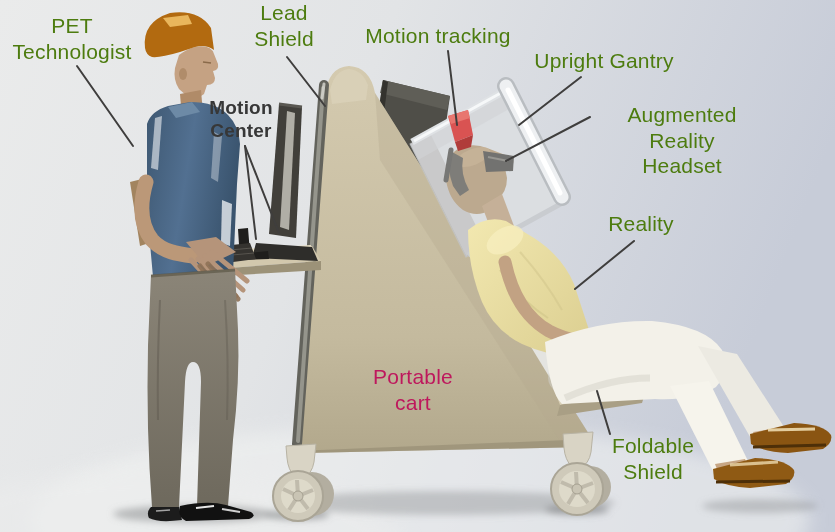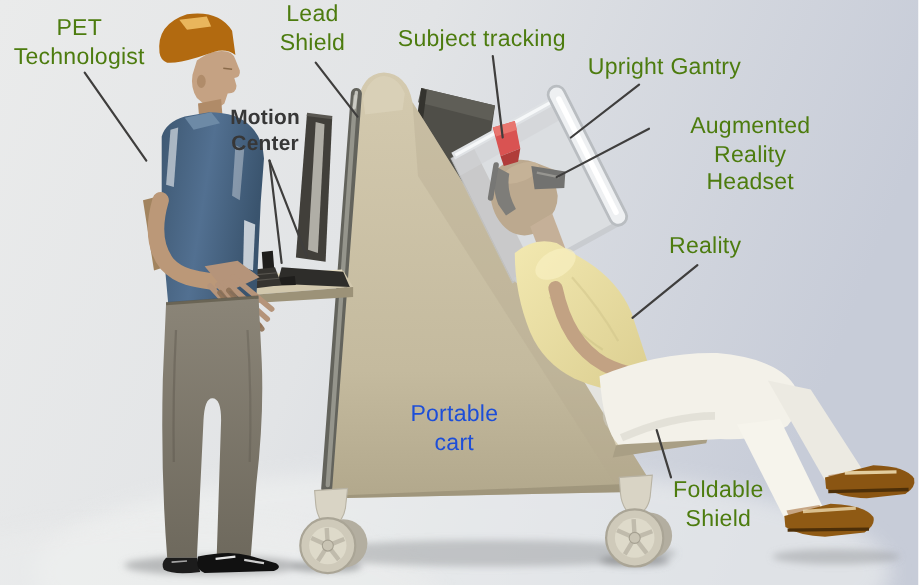--- a/index.html
+++ b/index.html
@@ -8,21 +8,21 @@
     font-family:"Liberation Sans","DejaVu Sans",sans-serif;
   }
   #stage svg{position:absolute;left:0;top:0;}
   .lbl{
     position:absolute;transform:translateX(-50%);
     color:#4d7c0f;font-size:21px;line-height:1.22;text-align:center;
     white-space:pre-line;letter-spacing:0.2px;user-select:none;
   }
   .lbl.bold{font-weight:bold;font-size:19px;color:#373737;}
   .lbl.nowrap{white-space:pre;}
-  .lbl.oncart{color:#1d4ed8;}
+  .lbl.oncart{color:#be185d;}
 </style>
 </head>
 <body>
 
 <div id="stage">
 
 <svg width="835" height="532" viewBox="0 0 835 532">
   <defs>
     <linearGradient id="lgWall" x1="0" y1="0" x2="1" y2="0.25">
       <stop offset="0" stop-color="#eaebeb"></stop>
@@ -263,21 +263,21 @@
     <line x1="610" y1="434" x2="597" y2="391"></line>
   </g>
 </svg>
 
 <div class="lbl" style="left:72px;top:13px">PET
 Technologist</div>
 <div class="lbl" style="left:284px;top:0">Lead
 Shield</div>
 <div class="lbl bold" style="left:241px;top:96px">Motion
 Center</div>
-<div class="lbl nowrap" style="left:438px;top:23px">Subject tracking</div>
+<div class="lbl nowrap" style="left:438px;top:23px">Motion tracking</div>
 <div class="lbl nowrap" style="left:604px;top:48px">Upright Gantry</div>
 <div class="lbl" style="left:682px;top:102px">Augmented Reality
 Headset</div>
 <div class="lbl nowrap" style="left:641px;top:211px">Reality</div>
 <div class="lbl oncart" style="left:413px;top:364px">Portable
 cart</div>
 <div class="lbl" style="left:653px;top:433px">Foldable
 Shield</div>
 
 </div>

